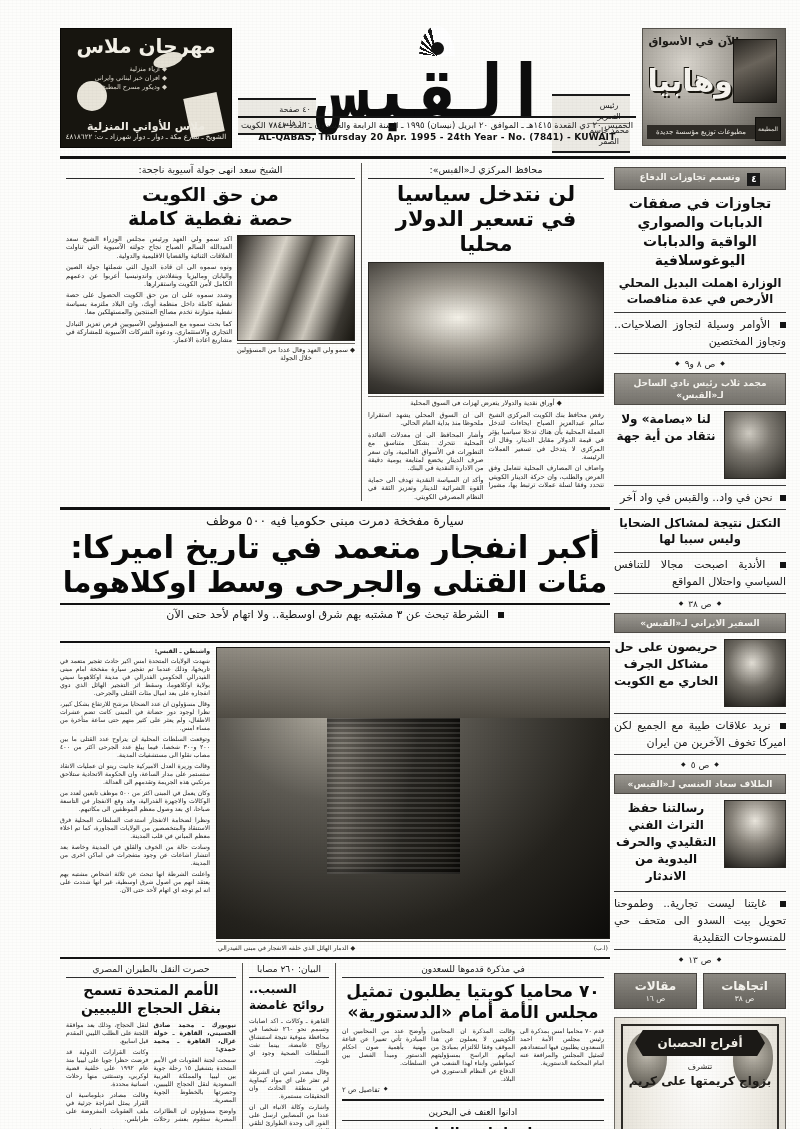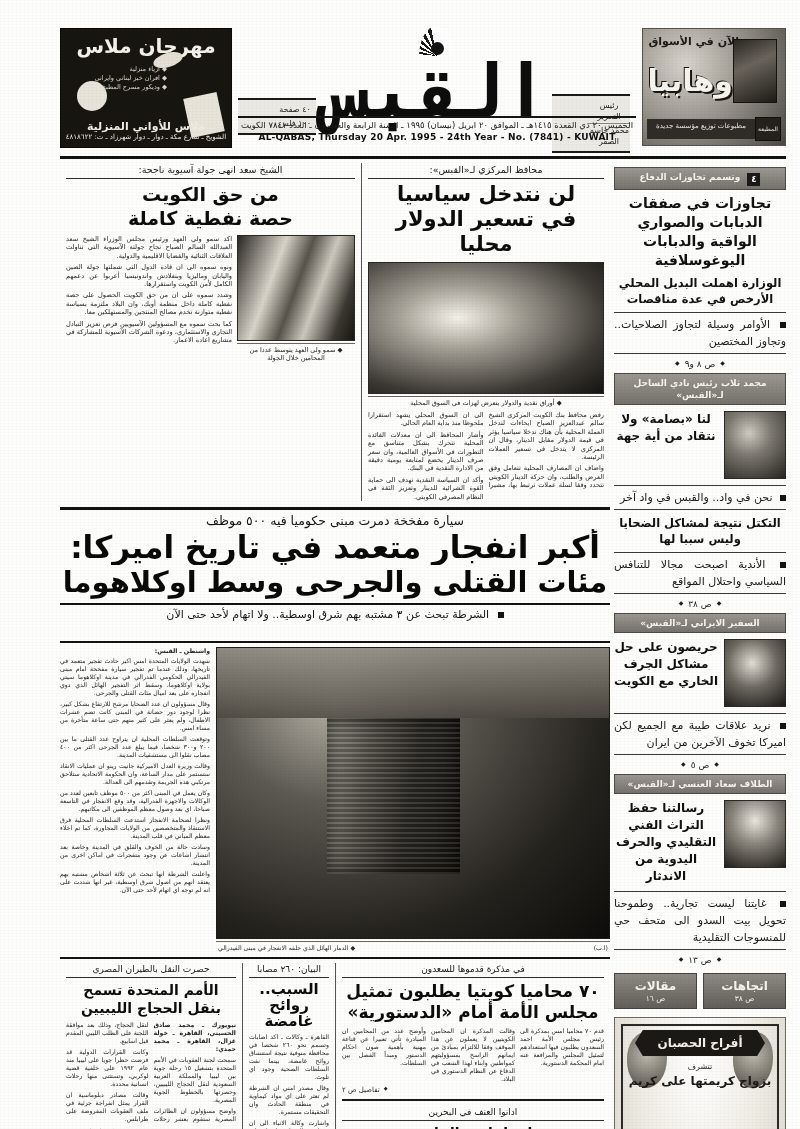--- a/index.html
+++ b/index.html
@@ -52,21 +52,21 @@
     text-shadow:2px 2px 0 #18160f, -1px -1px 0 #18160f;
     letter-spacing:-1px;
     white-space:nowrap;overflow:hidden;
   }
   .ad-tl .topline{
     position:absolute;right:46px;top:6px;left:6px;height:16px;
     color:#1c1a16;font-size:11px;font-weight:bold;text-align:left;
     white-space:nowrap;overflow:hidden;
   }
   .ad-tl .botbar{
-    position:absolute;left:4px;right:30px;bottom:6px;height:20px;
+    position:absolute;left:4px;right:30px;bottom:6px;height:14px;
     background:#2f2c27;color:#ece9e2;font-size:7px;line-height:14px;
     text-align:center;white-space:nowrap;overflow:hidden;
   }
   .ad-tl .logo{
     position:absolute;right:4px;bottom:4px;width:24px;height:22px;
     background:#24211c;border:1px solid #0f0e0b;
     color:#e9e6df;font-size:6px;line-height:22px;text-align:center;
   }
 
   .ad-tr{
@@ -348,21 +348,21 @@
   }
   .b-h1{
     font-size:17px;font-weight:bold;line-height:21px;text-align:center;color:#0c0c0c;
     letter-spacing:-.8px;
   }
   .b-h2{
     font-size:14px;font-weight:bold;line-height:18px;text-align:center;color:#0c0c0c;
     letter-spacing:-.6px;
   }
   .b-h3{
-    font-size:15px;font-weight:bold;line-height:16px;text-align:center;color:#0c0c0c;
+    font-size:12px;font-weight:bold;line-height:16px;text-align:left;color:#0c0c0c;
   }
   .sep2{height:2px;background:#1a1a1a;margin:5px 0;}
   .detail{
     font-size:7px;color:#1e1e1e;text-align:left;margin-top:2px;
   }
   .detail:before{content:"\25C6";font-size:5px;margin-left:4px;vertical-align:2px;}
   .tiny{font-size:6.2px;line-height:8px;text-align:justify;color:#202020;}
   .tiny p{margin:0 0 3px 0;}
   .two-cols{column-count:2;column-gap:5px;}
   .three-cols{column-count:3;column-gap:5px;}
@@ -520,21 +520,21 @@
           </div>
         </div>
 
         <div class="tcol" style="flex:1;">
           <div class="mini-kicker">الشيخ سعد انهى جولة آسيوية ناجحة:</div>
           <div class="h-big2">من حق الكويت</div>
           <div class="h-big2">حصة نفطية كاملة</div>
           <div style="display:flex;gap:5px;margin-top:5px;">
             <div style="flex:0 0 118px;">
               <div class="ph-sheikhs"></div>
-              <div class="cap">◆ سمو ولي العهد يتوسط عددا من المحامين خلال الجولة</div>
+              <div class="cap">◆ سمو ولي العهد وقال عددا من المسؤولين خلال الجولة</div>
             </div>
             <div class="bodytext" style="flex:1;">
               <p>اكد سمو ولي العهد ورئيس مجلس الوزراء الشيخ سعد العبدالله السالم الصباح نجاح جولته الآسيوية التي تناولت العلاقات الثنائية والقضايا الاقليمية والدولية.</p>
               <p>ونوه سموه الى ان قادة الدول التي شملتها جولة الصين واليابان وماليزيا وبنغلادش واندونيسيا أعربوا عن دعمهم الكامل لأمن الكويت واستقرارها.</p>
               <p>وشدد سموه على ان من حق الكويت الحصول على حصة نفطية كاملة داخل منظمة أوبك، وان البلاد ملتزمة بسياسة نفطية متوازنة تخدم مصالح المنتجين والمستهلكين معا.</p>
               <p>كما بحث سموه مع المسؤولين الآسيويين فرص تعزيز التبادل التجاري والاستثماري، ودعوة الشركات الآسيوية للمشاركة في مشاريع اعادة الاعمار.</p>
             </div>
           </div>
         </div>
       </div>

